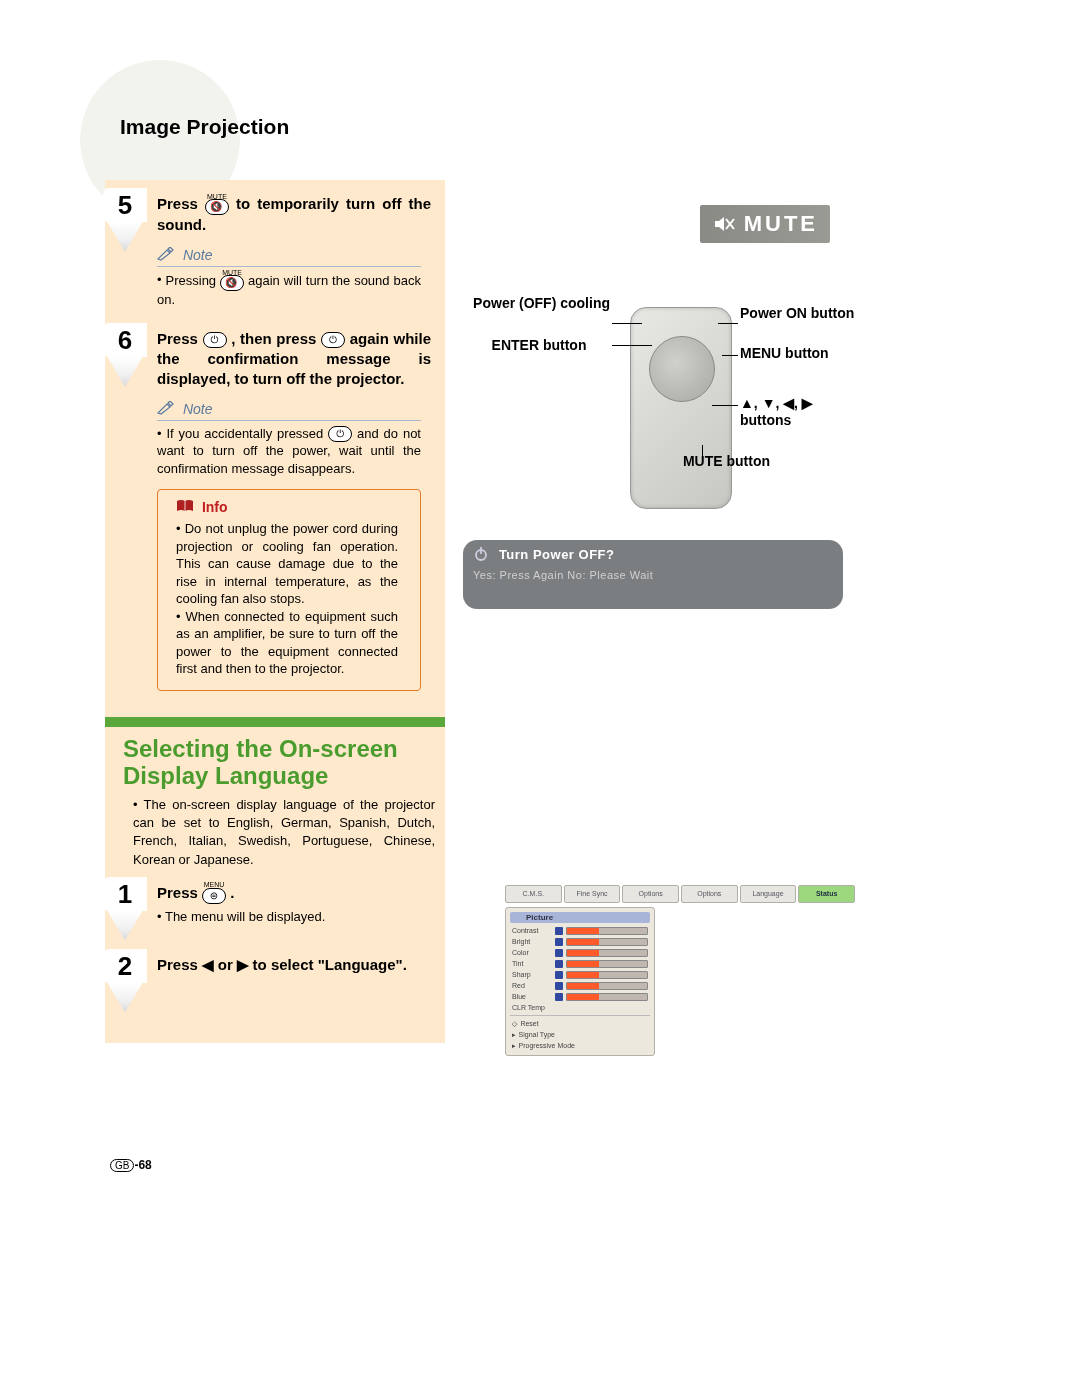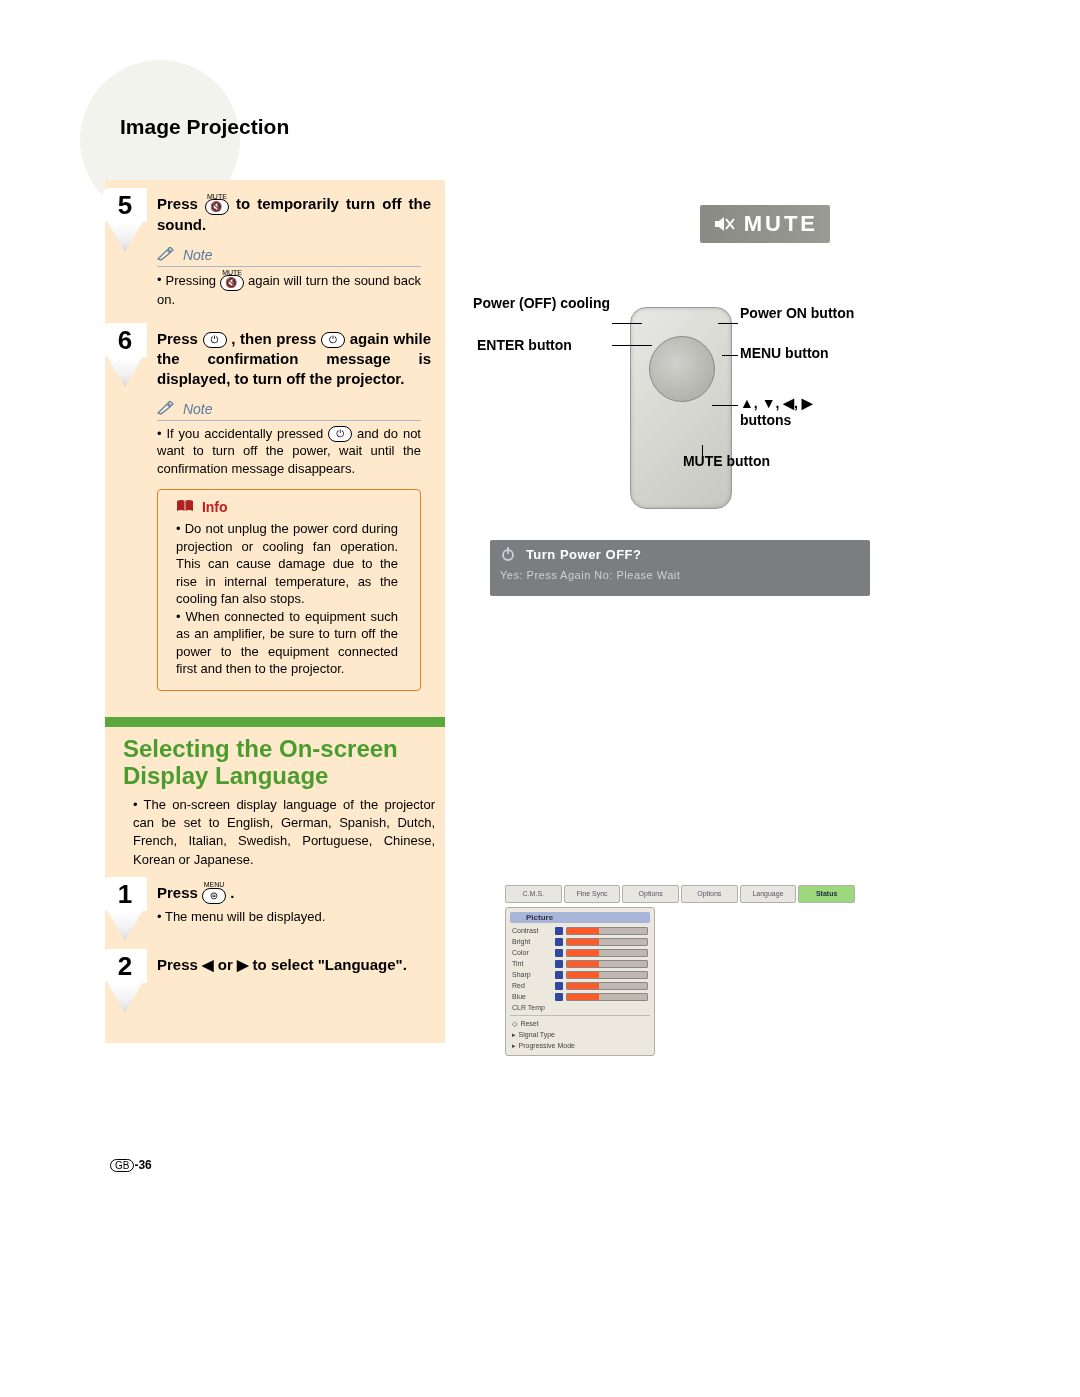--- a/index.html
+++ b/index.html
@@ -262,25 +262,25 @@
     line-height: 1.2;
   }
   .leader {
     position: absolute;
     height: 1px;
     background: #000;
   }
   .onoff-dialog {
     position: absolute;
     top: 335px;
-    left: 30px;
+    left: 3px;
     width: 380px;
-    height: 56px;
+    height: 69px;
     background: #7a7e80;
-    border-radius: 2px;
+    border-radius: 14px;
     color: #fff;
     padding: 6px 10px;
     box-sizing: border-box;
   }
   .onoff-power-icon {
     display: inline-block;
     vertical-align: middle;
     margin-right: 6px;
   }
   .onoff-line1 {
@@ -513,21 +513,21 @@
       </span>
       <span class="mute-text">MUTE</span>
     </div>
 
     <div class="remote-wrap">
       <div class="remote-body"></div>
 
       <div class="remote-label" style="left:0;top:0;text-align:right;width:150px">Power (OFF) cooling</div>
       <div class="leader" style="left:152px;top:28px;width:30px"></div>
 
-      <div class="remote-label" style="left:17px;top:42px;text-align:left;width:150px">ENTER button</div>
+      <div class="remote-label" style="left:4px;top:42px;text-align:center;width:150px">ENTER button</div>
       <div class="leader" style="left:152px;top:50px;width:40px"></div>
 
       <div class="remote-label" style="left:280px;top:10px;width:130px">Power ON button</div>
       <div class="leader" style="left:258px;top:28px;width:20px"></div>
 
       <div class="remote-label" style="left:280px;top:50px;width:120px">MENU button</div>
       <div class="leader" style="left:262px;top:60px;width:16px"></div>
 
       <div class="remote-label" style="left:280px;top:100px;width:120px">▲, ▼, ◀, ▶ buttons</div>
       <div class="leader" style="left:252px;top:110px;width:26px"></div>
@@ -610,16 +610,16 @@
         <div class="menu-row">
             <span>▸</span>
             <span>Progressive Mode</span>
           </div>
       </div>
     </div>
 
   </div>
 
   <div class="page-num">
-    <span class="gb-oval">GB</span><b>-36</b>
+    <span class="gb-oval">GB</span><b>-68</b>
   </div>
 
 </div>
 
 </body></html>

